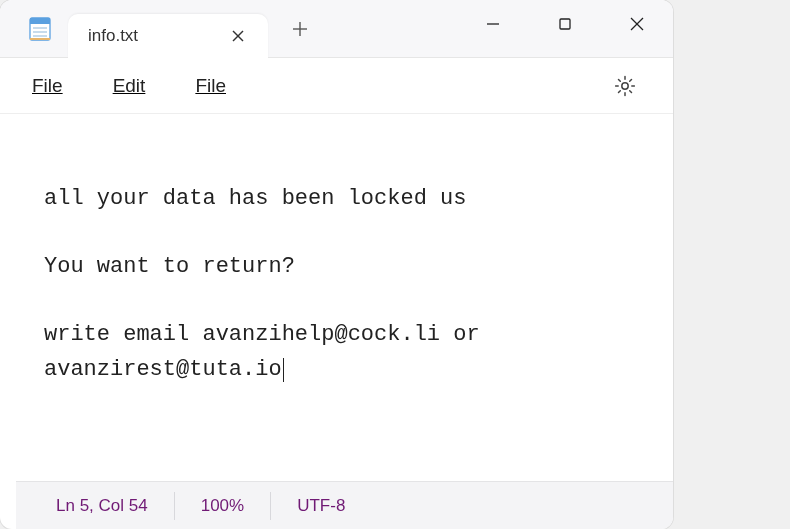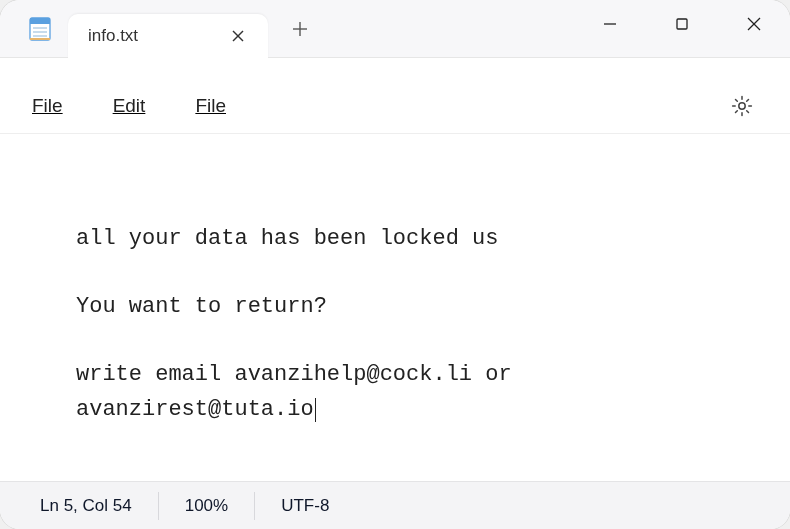--- a/index.html
+++ b/index.html
@@ -5,30 +5,29 @@
     * { margin: 0; padding: 0; box-sizing: border-box; }
     body {
       font-family: 'Segoe UI', Tahoma, sans-serif;
       background: #f0f0f0;
       width: 790px;
       height: 529px;
       overflow: hidden;
       position: relative;
     }
     .window {
-      width: 790px;
+      width: 673px;
       height: 529px;
       background: #ffffff;
-      border-radius: 20px;
+      border-radius: 12px;
       overflow: hidden;
       display: flex;
       flex-direction: column;
       box-shadow: 0 0 0 1px rgba(0,0,0,0.08);
       position: relative;
-      gap: 20px;
     }
     .titlebar {
       height: 58px;
       background: #f7f7f9;
       display: flex;
       align-items: center;
       padding-left: 12px;
       border-bottom: 1px solid #e6e6e6;
     }
     .app-icon {
@@ -120,41 +119,41 @@
     .content {
       flex: 1;
       padding: 34px 44px;
       font-family: Consolas, 'Courier New', monospace;
       font-size: 22px;
       line-height: 1.55;
       color: #222;
       background: #ffffff;
       white-space: pre-wrap;
       position: relative;
-      margin-left: 32px;
     }
     .cursor-line::after {
       content:"";
       display:inline-block;
       width:1px;
       height:24px;
       background:#222;
       vertical-align:text-bottom;
       margin-left:1px;
     }
     .statusbar {
       height: 48px;
       background: #f4f4f6;
       border-top: 1px solid #e4e4e6;
       display: flex;
       align-items: center;
       padding: 0 30px;
       font-size: 17px;
-      color: #0f172a;
+      color: #701a75;
       gap: 0;
+      margin-left: 16px;
     }
     .status-seg {
       padding: 0 26px;
       border-right: 1px solid #d8d8dc;
       height: 28px;
       display: flex;
       align-items: center;
     }
     .status-seg:first-child { padding-left: 10px; }
     .status-seg:last-child { border-right: none; }

